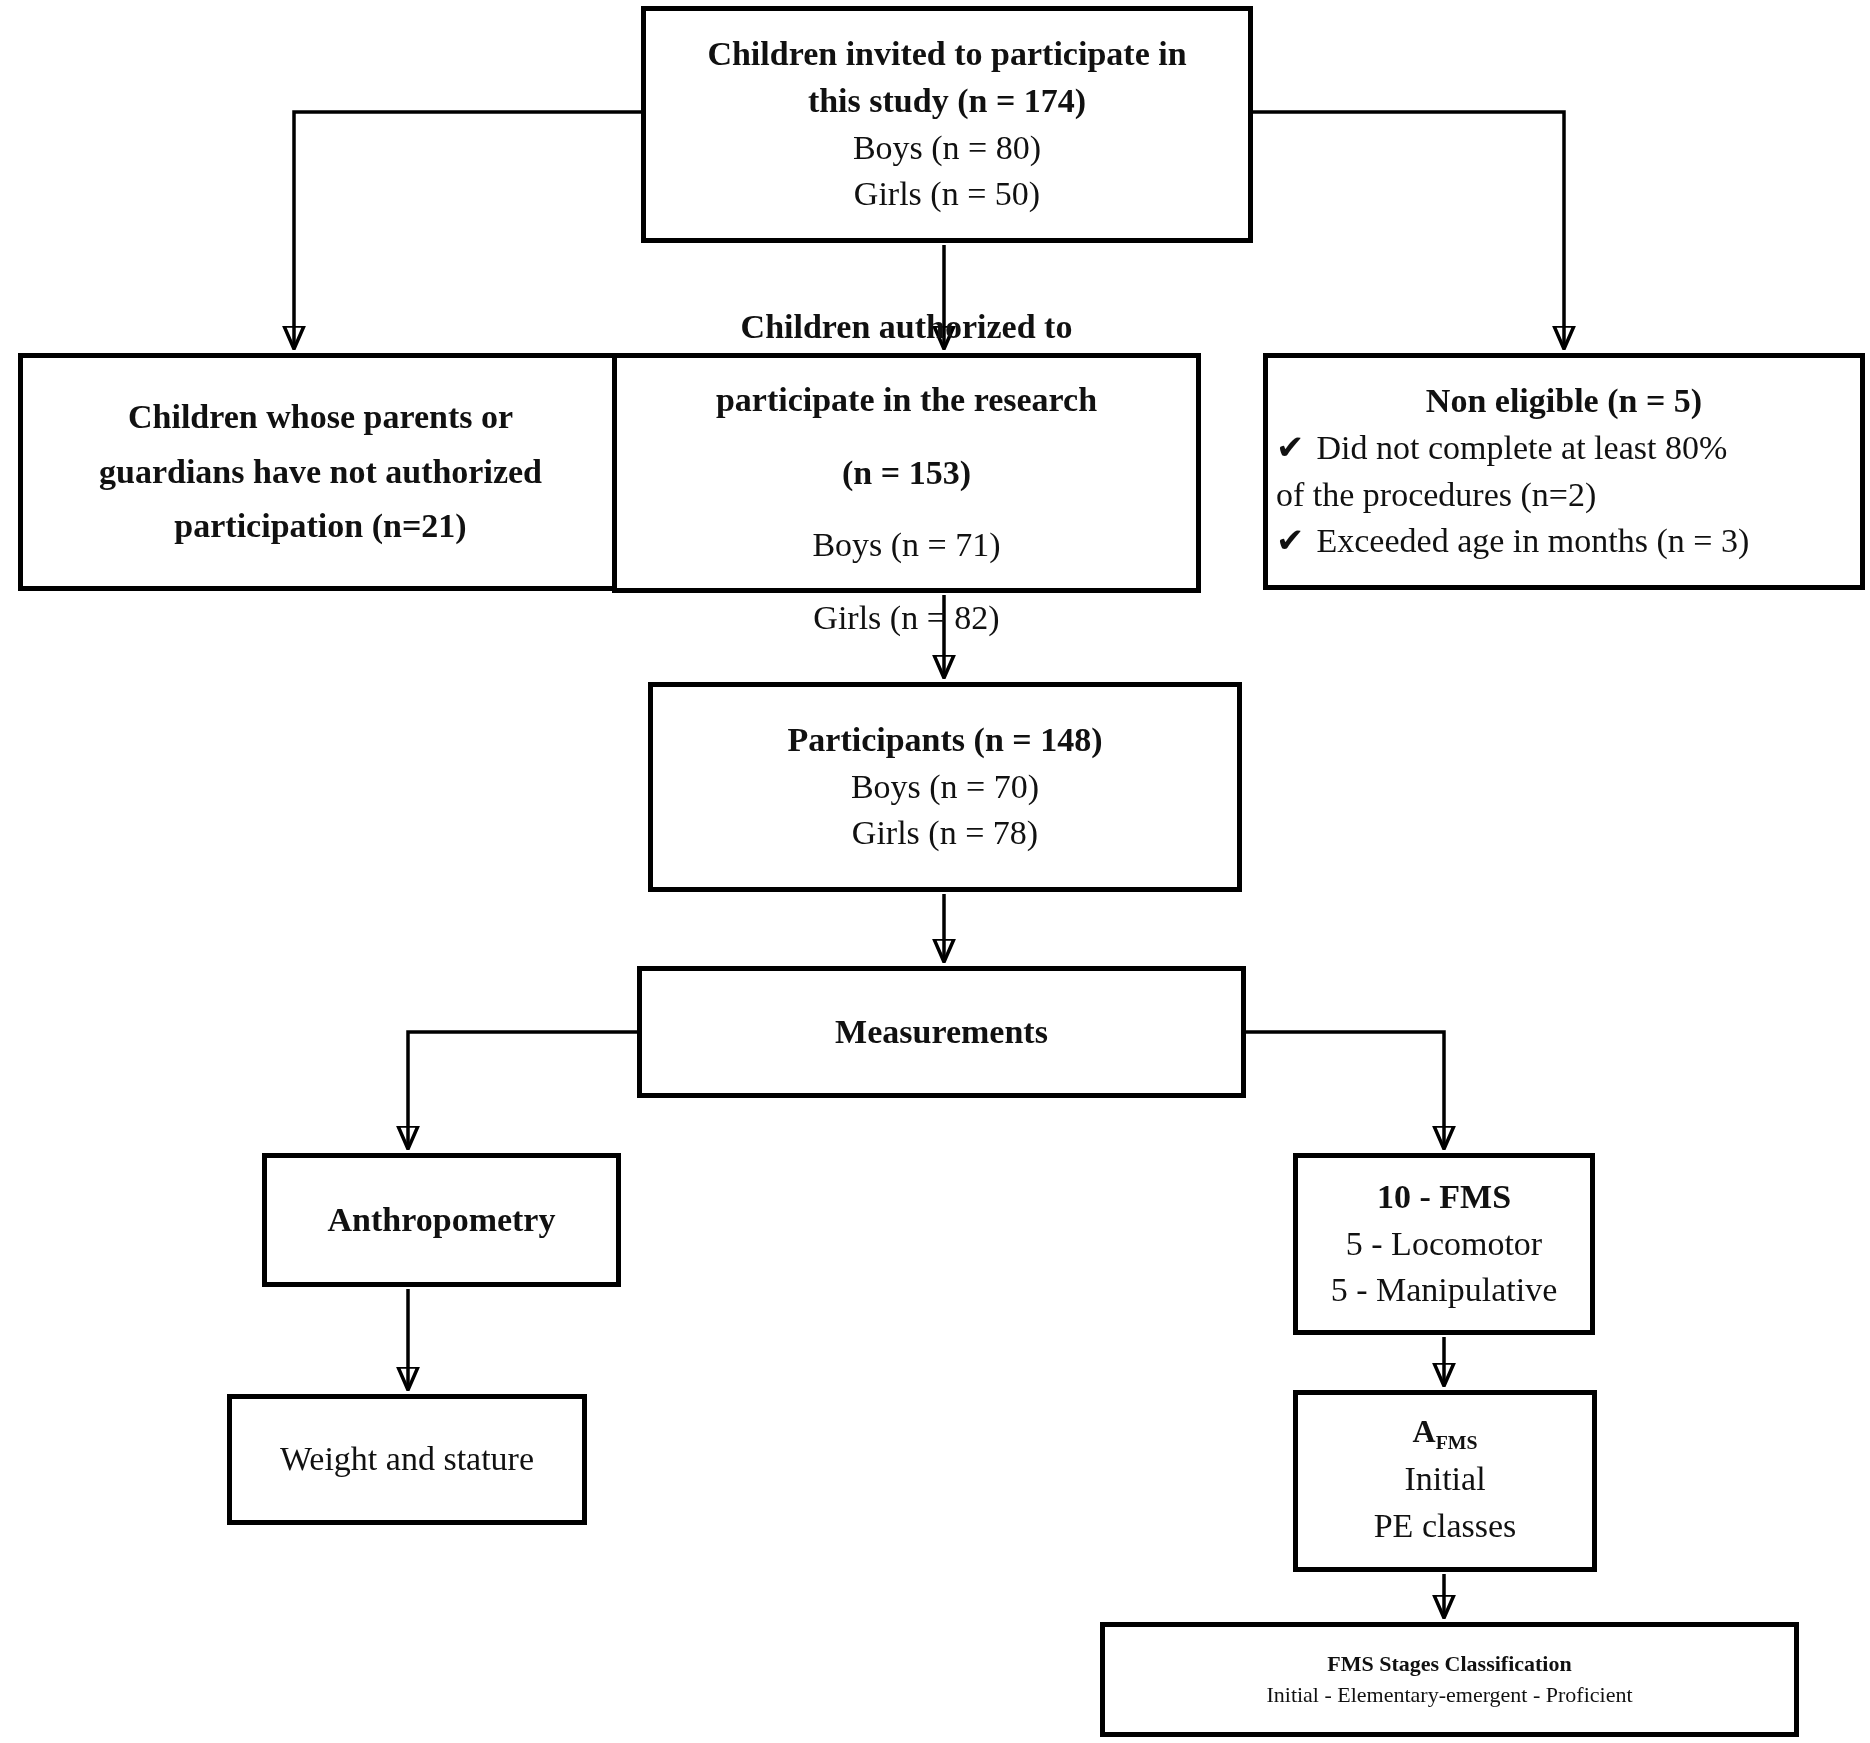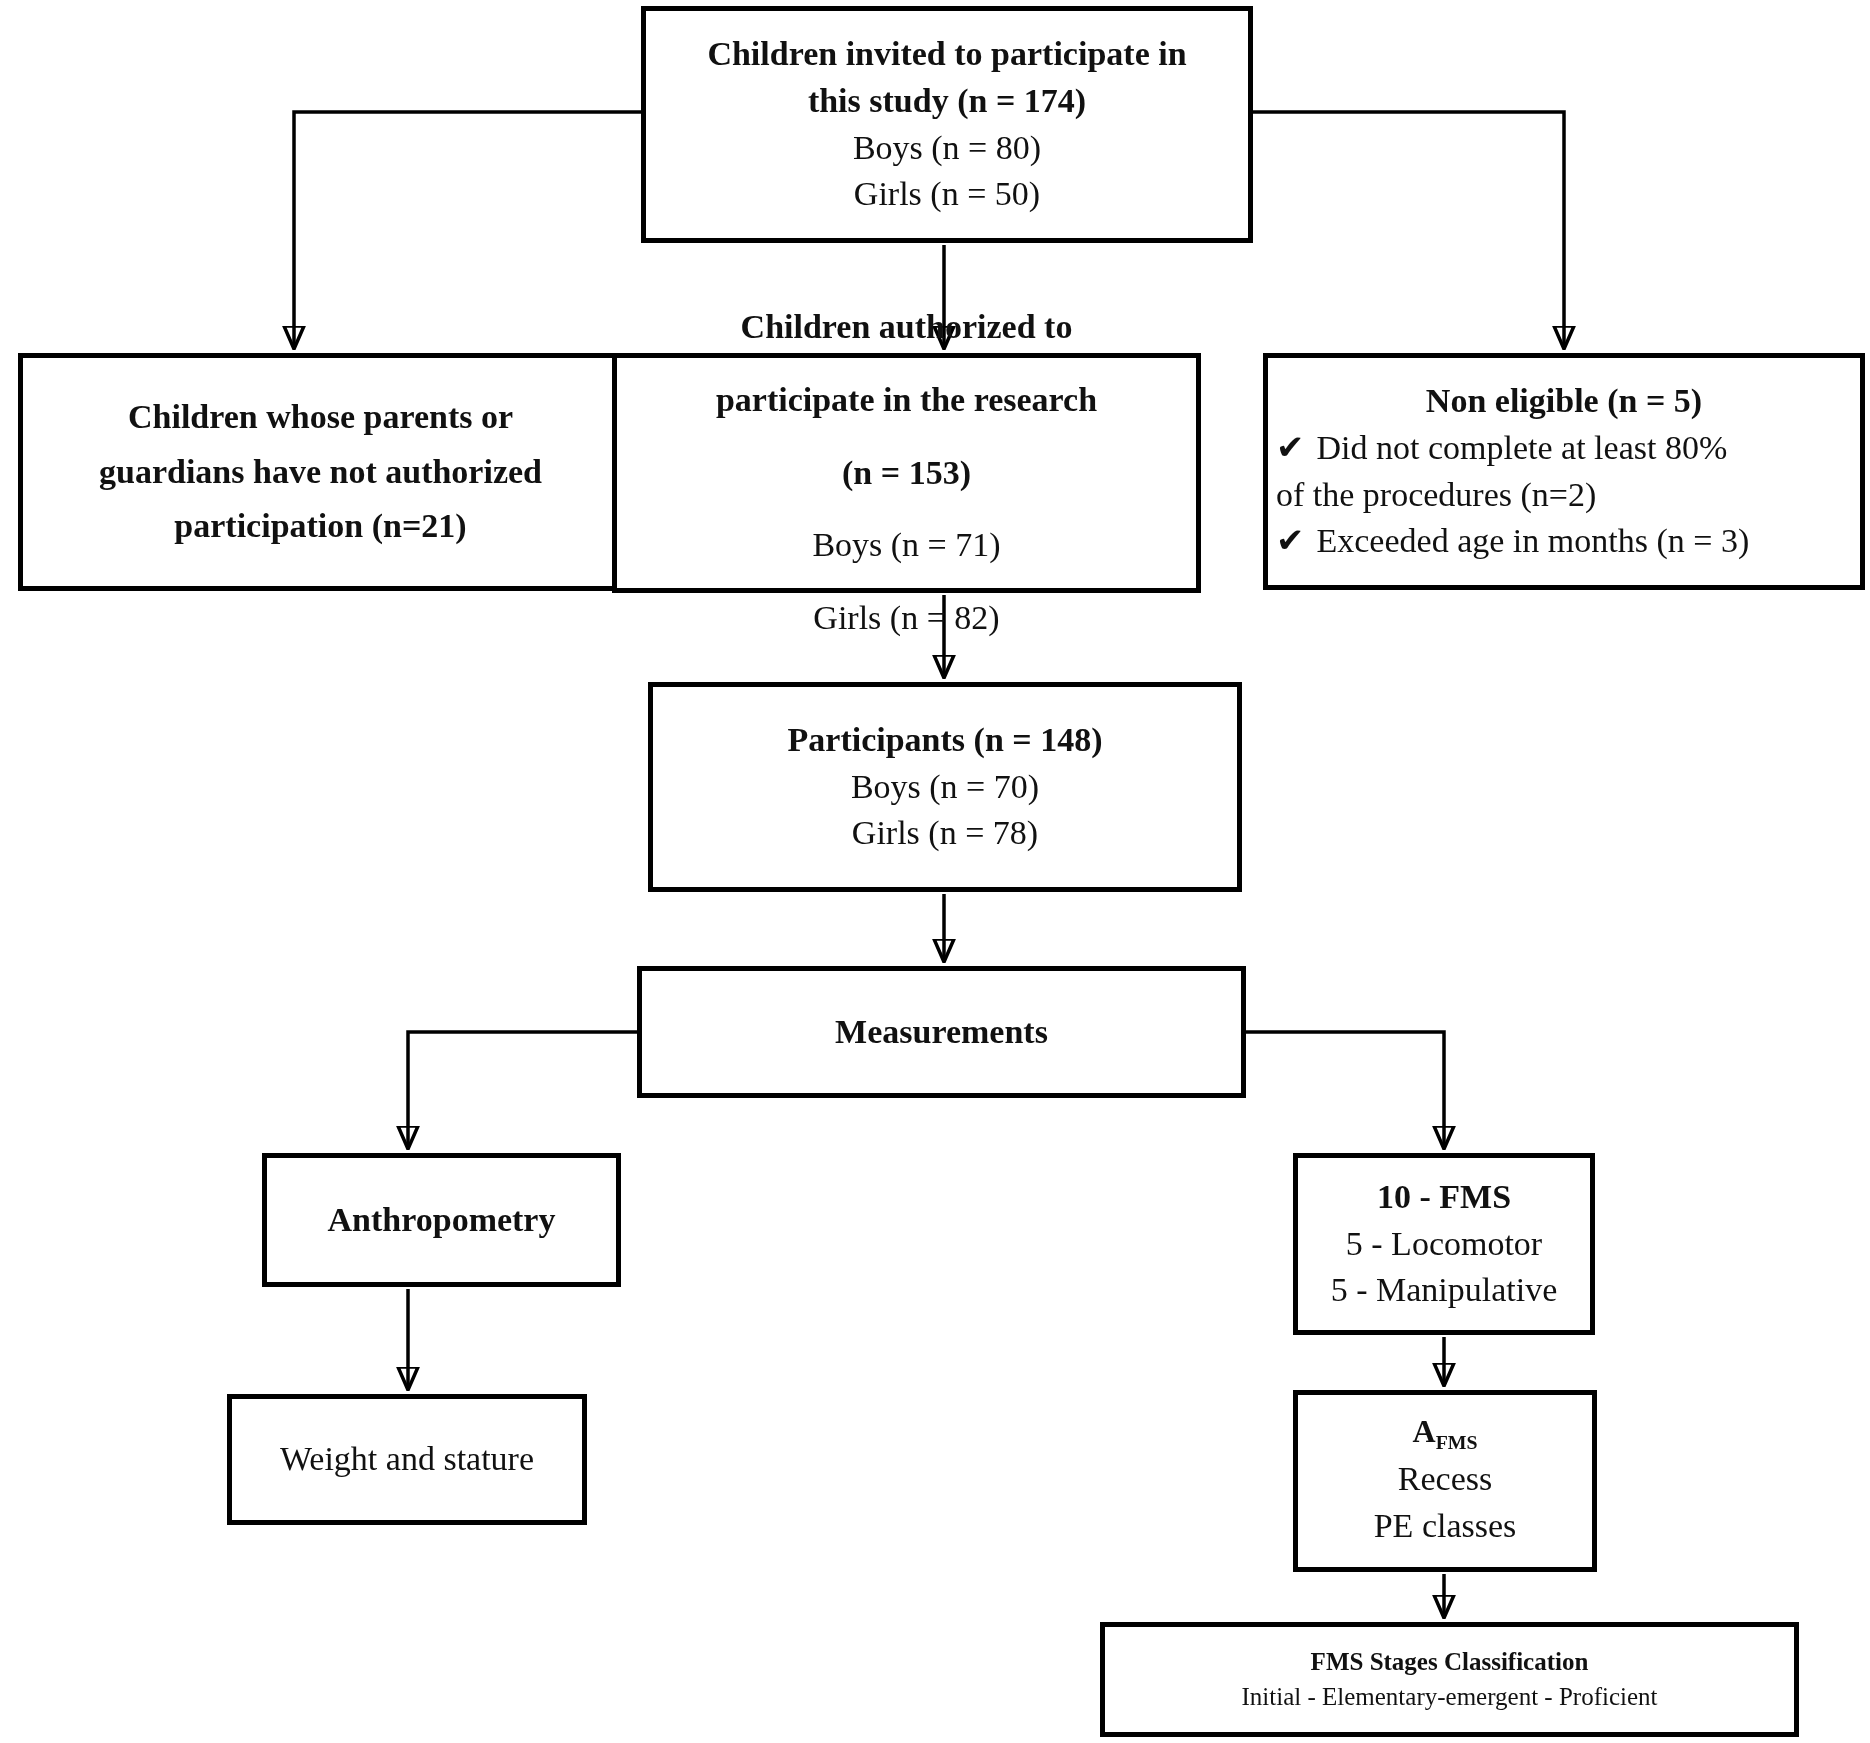--- a/index.html
+++ b/index.html
@@ -42,21 +42,21 @@
   #box-invited        { left: 641px;  top: 6px;    width: 612px; height: 237px; }
   #box-not-authorized { left: 18px;   top: 353px;  width: 605px; height: 238px; line-height: 1.6; }
   #box-authorized     { left: 612px;  top: 353px;  width: 589px; height: 240px; line-height: 1.32; gap: 28px; }
   #box-non-eligible   { left: 1263px; top: 353px;  width: 602px; height: 237px; align-items: center; padding: 0 8px; }
   #box-participants   { left: 648px;  top: 682px;  width: 594px; height: 210px; }
   #box-measurements   { left: 637px;  top: 966px;  width: 609px; height: 132px; }
   #box-anthropometry  { left: 228px;  top: 1153px; width: 359px; height: 134px; margin-left: 34px; }
   #box-weight         { left: 227px;  top: 1394px; width: 360px; height: 131px; }
   #box-fms10          { left: 1293px; top: 1153px; width: 302px; height: 182px; }
   #box-afms           { left: 1293px; top: 1390px; width: 304px; height: 182px; }
-  #box-stages         { left: 1100px; top: 1622px; width: 699px; height: 115px; font-size: 25px; }
+  #box-stages         { left: 1100px; top: 1622px; width: 699px; height: 115px; font-size: 22px; }
 
   .ne-title { text-align: center; }
   .ne-item, .ne-cont { text-align: left; }
   .chk { display: inline-block; margin-right: 12px; }
   #afms-symbol-line { font-size: 32px; line-height: 1.2; }
 </style>
 </head>
 <body>
 
 <div id="stage">
@@ -132,21 +132,21 @@
   <div class="box" id="box-fms10">
     <div class="line b">10 - FMS</div>
     <div class="line">5 - Locomotor</div>
     <div class="line">5 - Manipulative</div>
   </div>
 
   <div class="box" id="box-afms">
     <div class="line b" id="afms-symbol-line">
       <span>A</span><sub class="sub">FMS</sub>
     </div>
-    <div class="line">Recess</div>
+    <div class="line">Initial</div>
     <div class="line">PE classes</div>
   </div>
 
   <div class="box" id="box-stages">
     <div class="line b">FMS Stages Classification</div>
     <div class="line">Initial - Elementary-emergent - Proficient</div>
   </div>
 
 </div>
 

